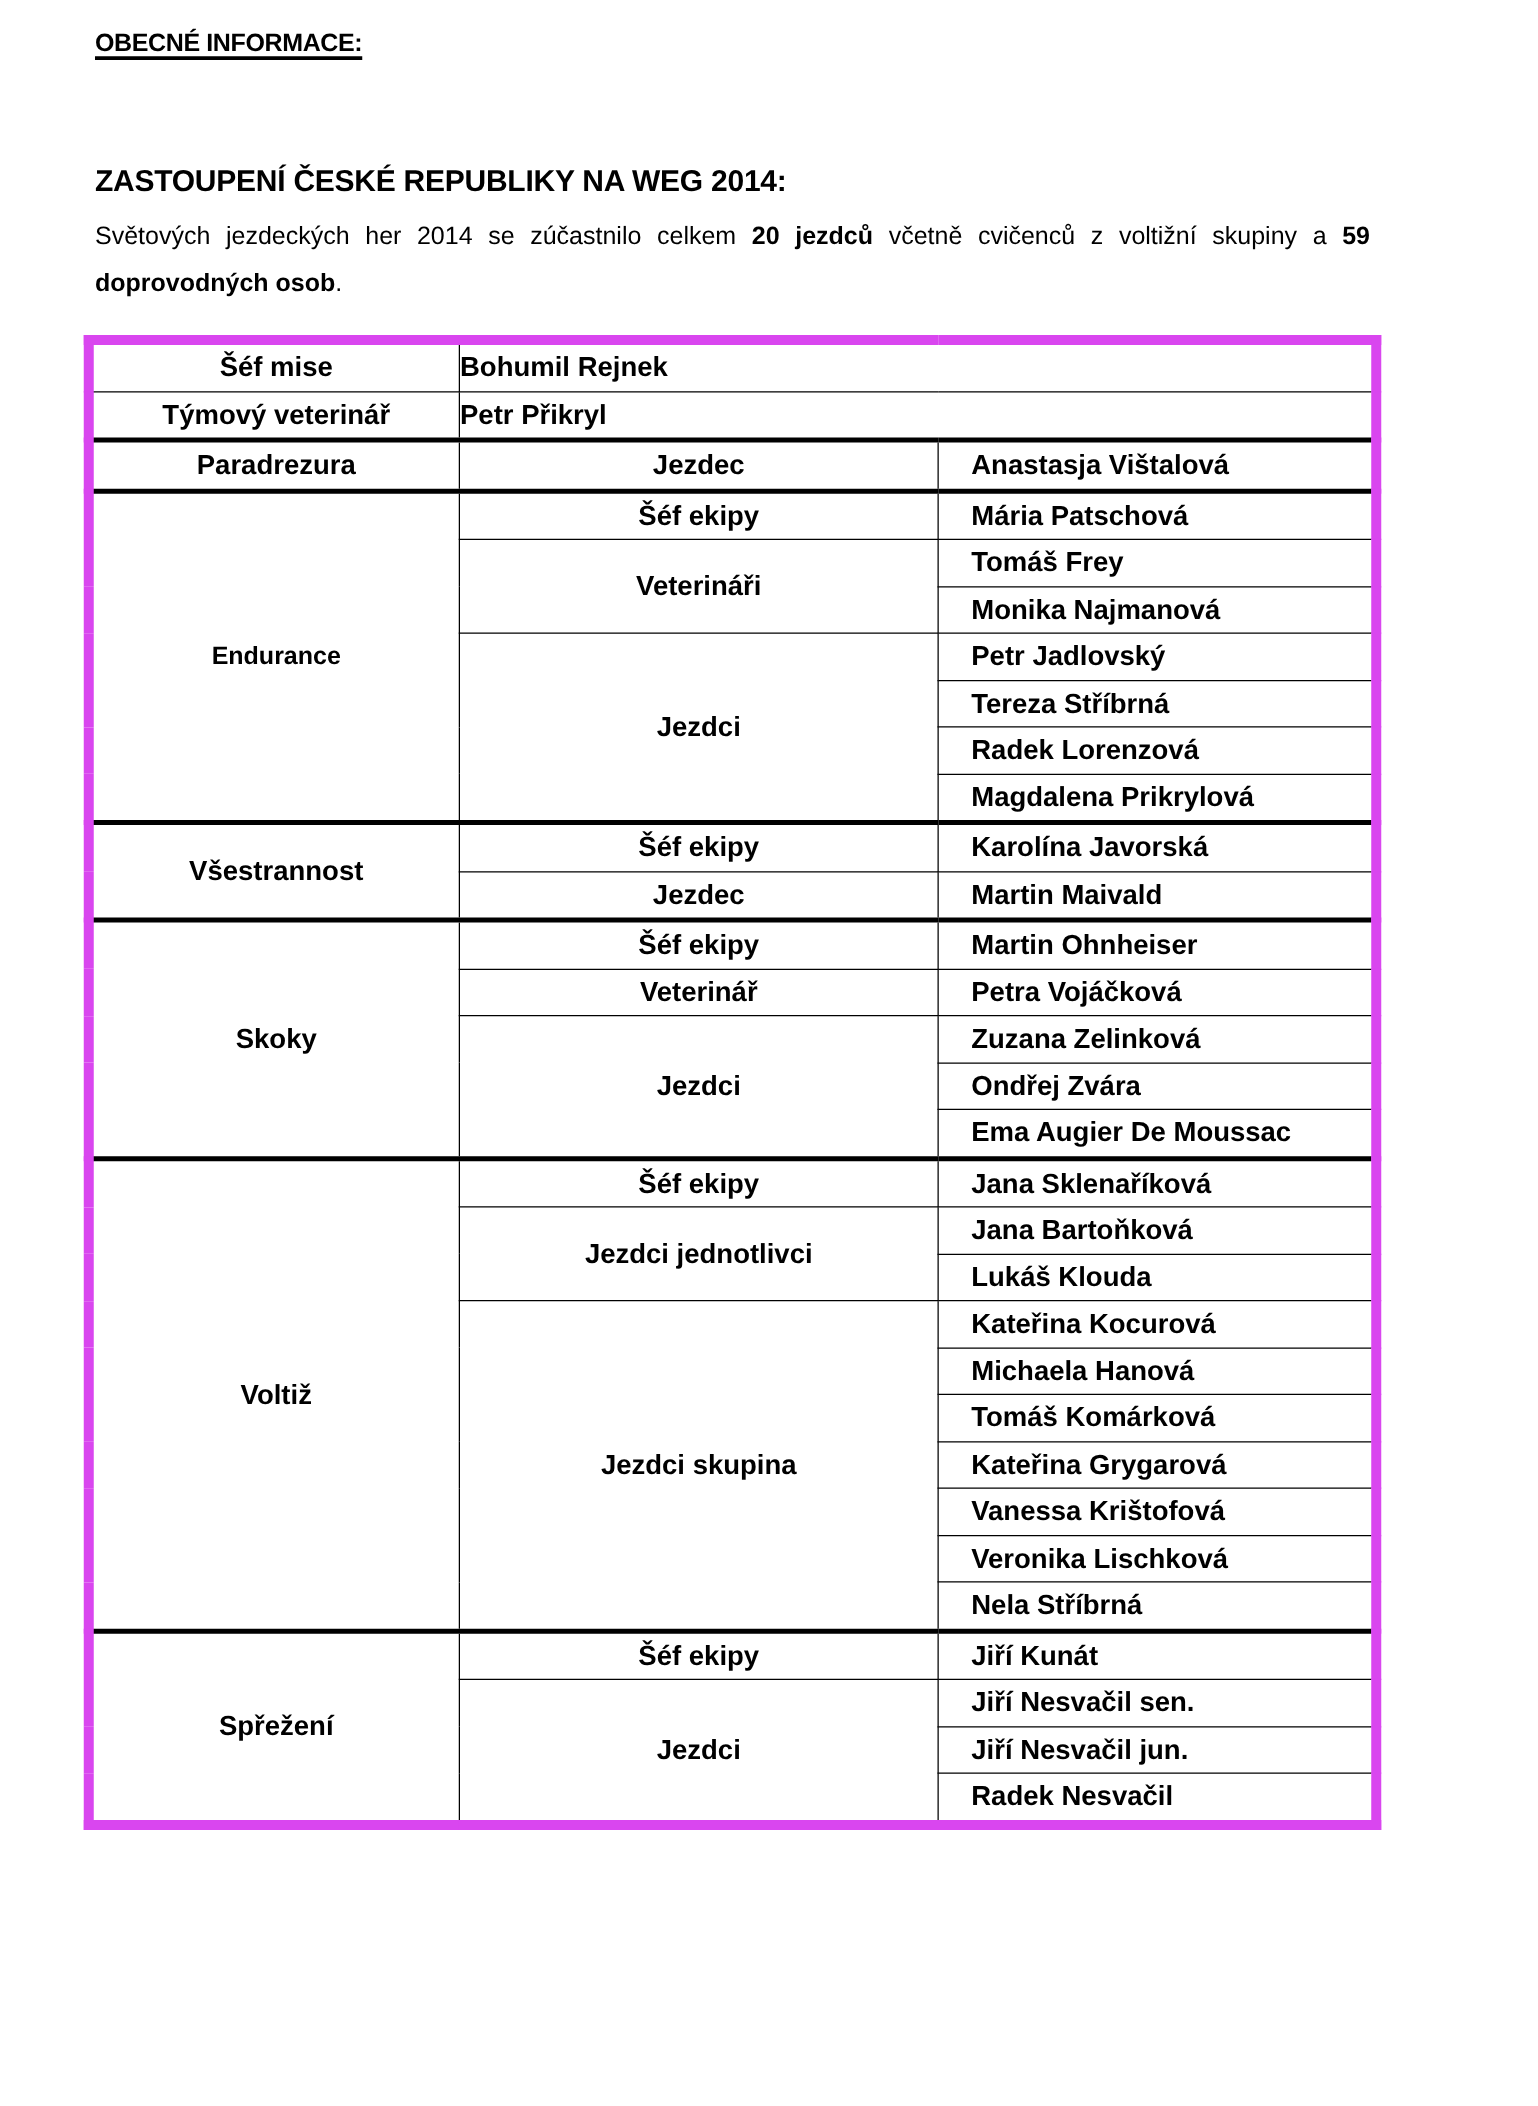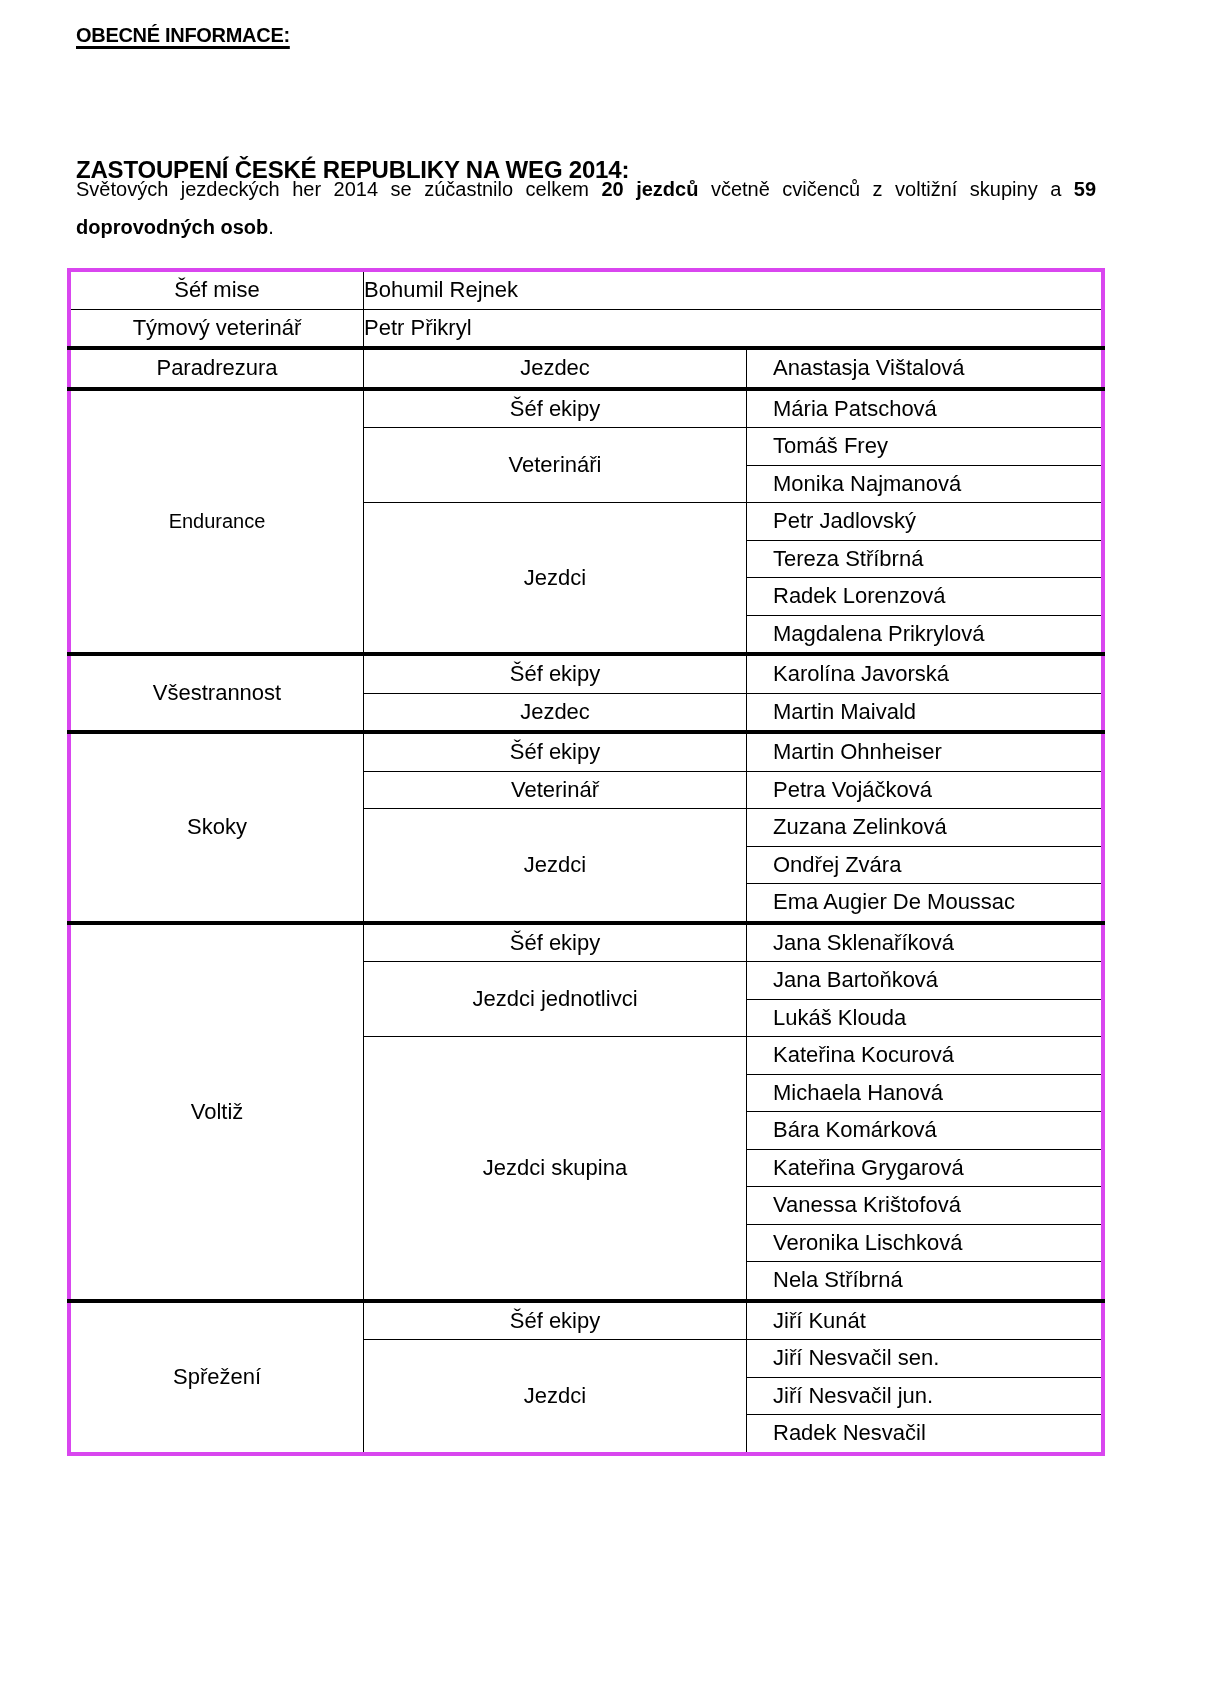--- a/index.html
+++ b/index.html
@@ -1,21 +1,21 @@
 <!DOCTYPE html>
 <html><head>
 <meta charset="utf-8">
 <style>
   html, body { margin:0; padding:0; background:#ffffff; }
   body { width:1230px; height:1685px; position:relative; font-family:"Liberation Sans", sans-serif; color:#000; overflow:hidden; }
   .h1 { position:absolute; left:76px; top:24px; font-size:20px; font-weight:bold; text-decoration:underline; text-decoration-thickness:3px; text-underline-offset:4px; letter-spacing:-0.3px; }
-  .h2 { position:absolute; left:76px; top:132px; font-size:24px; font-weight:bold; letter-spacing:-0.2px;margin-top:24px; }
+  .h2 { position:absolute; left:76px; top:132px; font-size:24px; font-weight:bold; letter-spacing:-0.2px; }
   .para { position:absolute; left:76px; top:170px; width:1020px; font-size:20px; line-height:38px; text-align:justify; }
   .para b { font-weight:bold; }
-  table.roster { position:absolute; left:67px; top:268px; width:1038px; border-collapse:collapse; border:4px solid #d946ef; font-size:22px; }
+  table.roster { position:absolute; left:67px; top:268px; width:1038px; border-collapse:collapse; border:8px solid #d946ef; font-size:22px;font-weight:bold; }
   table.roster td { border:1.5px solid #000; height:36.5px; padding:0; vertical-align:middle; }
   td.c1 { width:292px; text-align:center; }
   td.c2 { width:382px; text-align:center; }
   td.c3 { text-align:left; padding-left:26px !important; }
   tr.sec-start td { border-top:4px solid #000; }
   td.endurance-label { font-size:20px; }
 </style>
 </head>
 <body>
 
@@ -104,21 +104,21 @@
         <td class="c3">Lukáš Klouda</td>
       </tr>
       <tr>
         <td class="c2" rowspan="7">Jezdci skupina</td>
         <td class="c3">Kateřina Kocurová</td>
       </tr>
       <tr>
         <td class="c3">Michaela Hanová</td>
       </tr>
       <tr>
-        <td class="c3">Bára Komárková</td>
+        <td class="c3">Tomáš Komárková</td>
       </tr>
       <tr>
         <td class="c3">Kateřina Grygarová</td>
       </tr>
       <tr>
         <td class="c3">Vanessa Krištofová</td>
       </tr>
       <tr>
         <td class="c3">Veronika Lischková</td>
       </tr>

